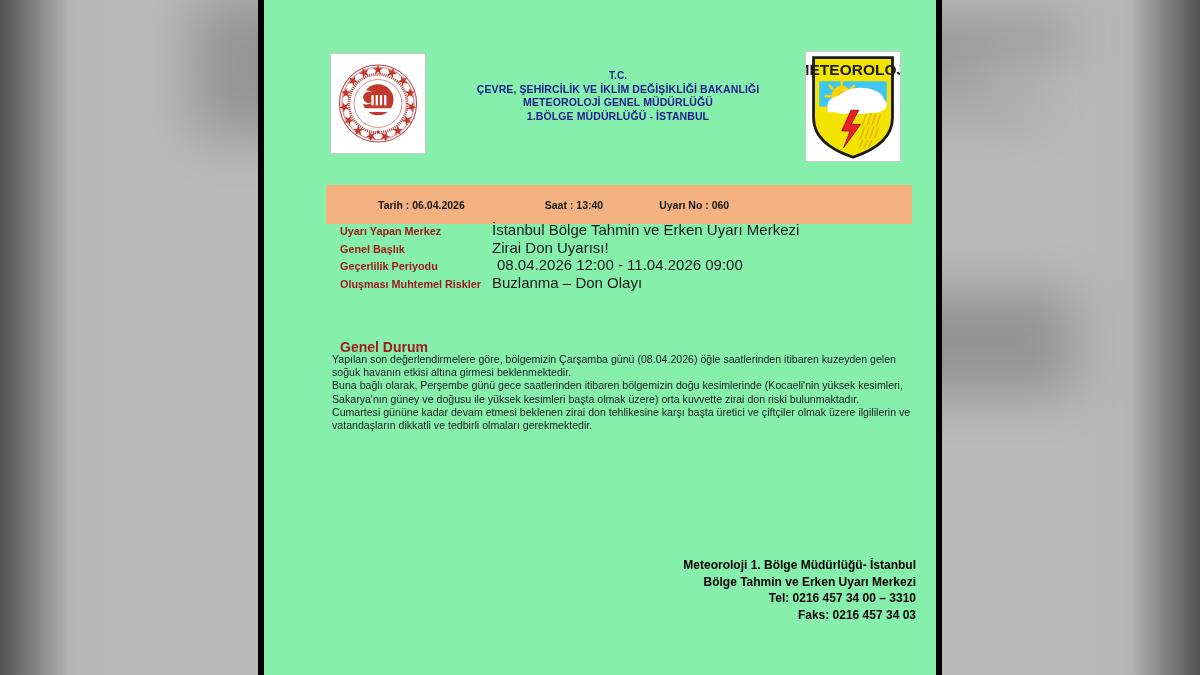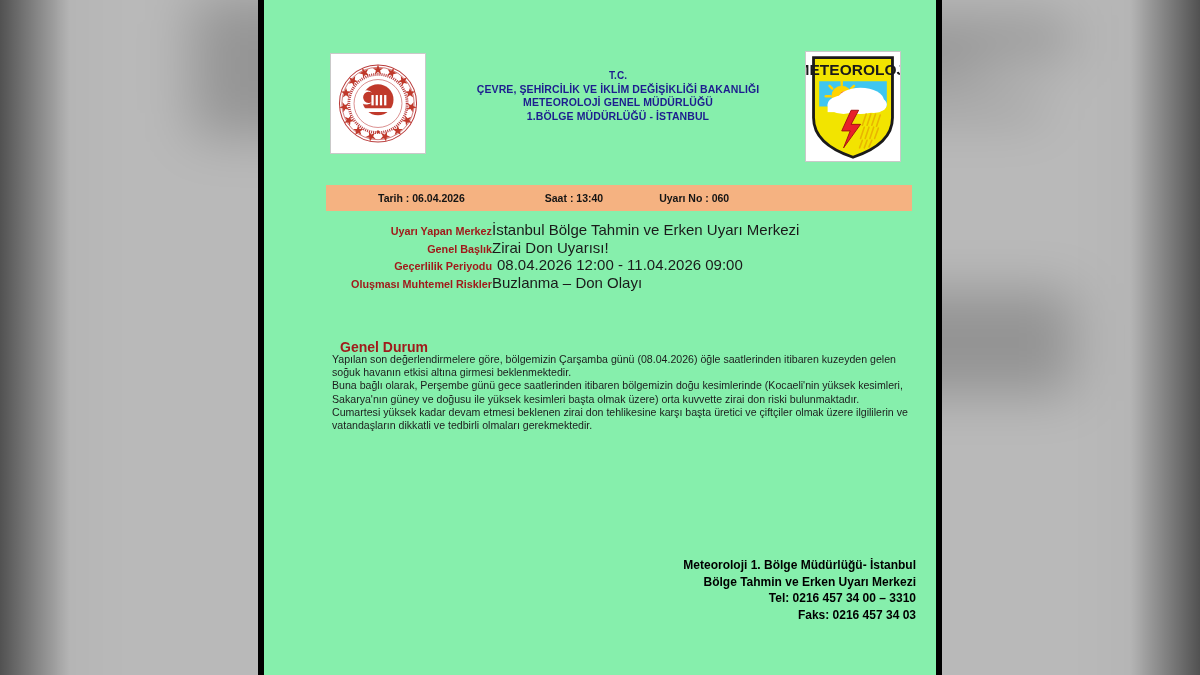--- a/index.html
+++ b/index.html
@@ -125,21 +125,21 @@
     letter-spacing: 0.1px;
   }
   .header-titles .tc { font-size: 10px; }
 
   
   .meta-bar {
     position: absolute;
     left: 62px;
     top: 185px;
     width: 586px;
-    height: 26px;
+    height: 39px;
     background: #f5b281;
     display: flex;
     align-items: center;
   }
   .meta-bar .cell {
     font-size: 10.5px;
     font-weight: bold;
     color: #141414;
     white-space: nowrap;
   }
@@ -151,21 +151,20 @@
   .info {
     position: absolute;
     left: 76px;
     top: 221px;
     width: 570px;
   }
   .info-row {
     display: flex;
     align-items: baseline;
     height: 17.5px;
-    text-align: right;
   }
   .info-label {
     color: #a01b1b;
     font-weight: bold;
     font-size: 10.8px;
     width: 152px;
     flex: 0 0 152px;
     white-space: nowrap;
   }
   .info-value {
@@ -348,21 +347,21 @@
         <div class="info-row">
           <span class="info-label">Oluşması Muhtemel Riskler</span>
           <span class="info-value">Buzlanma – Don Olayı</span>
         </div>
       </div>
 
       <div class="gd-title">Genel Durum</div>
       <div class="gd-body">
         <p>Yapılan son değerlendirmelere göre, bölgemizin Çarşamba günü (08.04.2026) öğle saatlerinden itibaren kuzeyden gelen soğuk havanın etkisi altına girmesi beklenmektedir.</p>
         <p>Buna bağlı olarak, Perşembe günü gece saatlerinden itibaren bölgemizin doğu kesimlerinde (Kocaeli'nin yüksek kesimleri, Sakarya'nın güney ve doğusu ile yüksek kesimleri başta olmak üzere) orta kuvvette zirai don riski bulunmaktadır.</p>
-        <p>Cumartesi yüksek kadar devam etmesi beklenen zirai don tehlikesine karşı başta üretici ve çiftçiler olmak üzere ilgililerin ve vatandaşların dikkatli ve tedbirli olmaları gerekmektedir.</p>
+        <p>Cumartesi gününe kadar devam etmesi beklenen zirai don tehlikesine karşı başta üretici ve çiftçiler olmak üzere ilgililerin ve vatandaşların dikkatli ve tedbirli olmaları gerekmektedir.</p>
       </div>
 
       <div class="doc-footer">
         <div>Meteoroloji 1. Bölge Müdürlüğü- İstanbul</div>
         <div>Bölge Tahmin ve Erken Uyarı Merkezi</div>
         <div>Tel: 0216 457 34 00 – 3310</div>
         <div>Faks: 0216 457 34 03</div>
       </div>
 
     </div>

